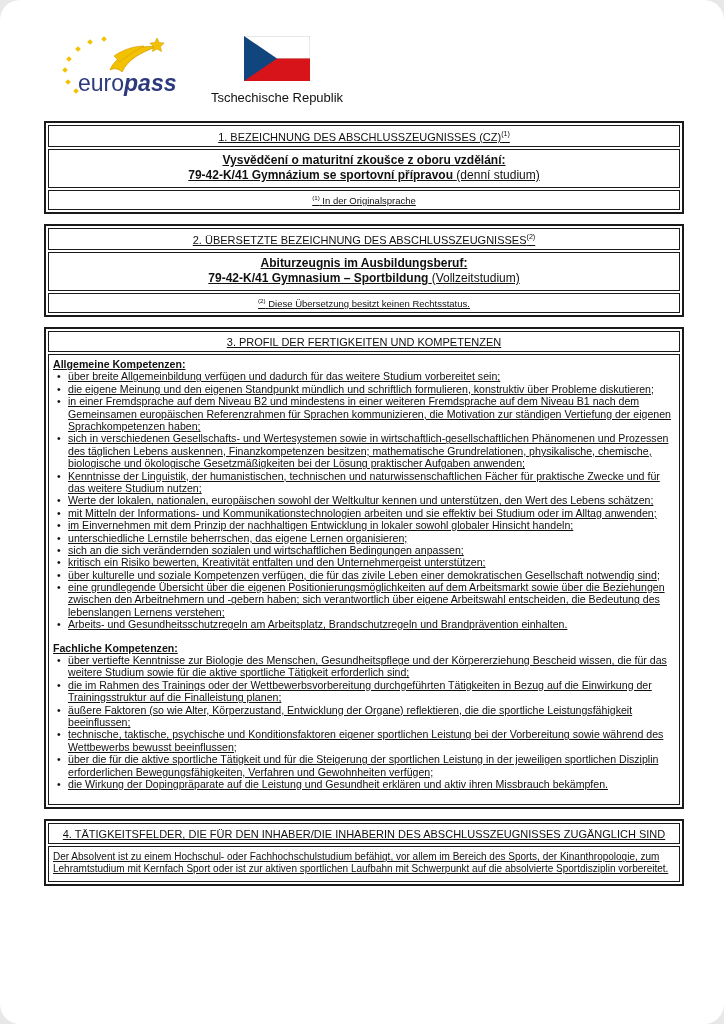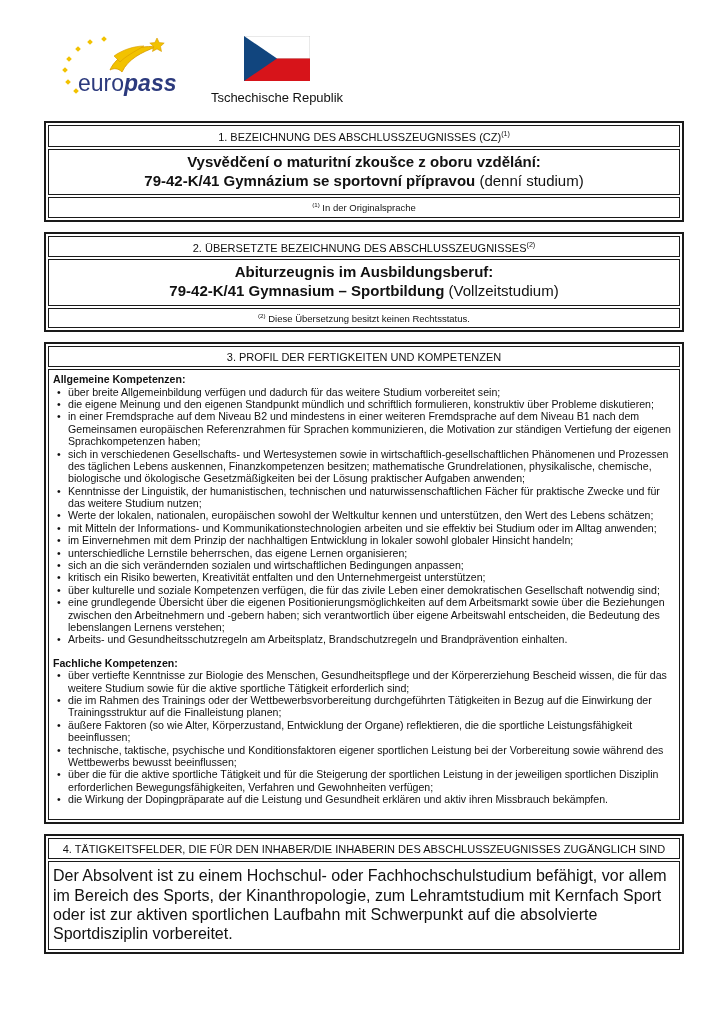--- a/index.html
+++ b/index.html
@@ -1,49 +1,49 @@
 <!DOCTYPE html>
 <html><head>
 <meta charset="utf-8">
 <style>
   * { box-sizing: border-box; }
   html, body { margin: 0; padding: 0; background: #e8e8e8; }
   .page {
     width: 724px; height: 1024px; margin: 0 auto; background: #ffffff;
     font-family: "Liberation Sans", sans-serif; color: #111;
-    overflow: hidden; position: relative;
+    overflow: hidden; position: relative; border-radius: 20px;
   }
   .content { padding: 34px 40px 0 44px; }
 
   
   .doc-header { display: flex; align-items: flex-start; margin-bottom: 16px; }
   .logo-wrap { width: 158px; flex: 0 0 auto; }
   .title-wrap { flex: 1 1 auto; text-align: center; padding-top: 24px;
     font-size: 17.5px; letter-spacing: 0.4px; white-space: nowrap; }
   .title-wrap sup { font-size: 10px; }
   .flag-wrap { width: 150px; flex: 0 0 auto; text-align: center; padding-top: 2px; }
   .flag-label { font-size: 13px; margin-top: 5px; }
 
   
-  .box { border: 2px solid #1a1a1a; padding: 2px; margin-bottom: 10px; background: #fff; }
+  .box { border: 2px solid #1a1a1a; padding: 2px; margin-bottom: 10px; background: #fff; text-decoration: underline; }
   .row { border: 1px solid #1a1a1a; background: #fff; }
   .row + .row { margin-top: 2px; }
   .sec-header { text-align: center; font-size: 11px; padding: 4px 6px 3px; }
   sup { font-size: 0.65em; }
-  .sec-title { text-align: center; font-weight: bold; font-size: 15px;
+  .sec-title { text-align: center; font-weight: bold; font-size: 12px;
     line-height: 1.26; padding: 3px 8px 4px; }
   .sec-title .normal { font-weight: normal; }
   .sec-foot { text-align: center; font-size: 9.5px; padding: 3px 6px; }
   .sec-body { font-size: 10.6px; line-height: 1.17; padding: 3px 6px 14px 4px; }
   .group-heading { font-weight: bold; }
   ul.bullets { margin: 0; padding: 0; list-style: none; }
   ul.bullets li { padding-left: 15px; position: relative; }
   ul.bullets li::before { content: "\2022"; position: absolute; left: 4px; }
   .group-gap { height: 11px; }
-  .s4-body { font-size: 16px; line-height: 1.2; padding: 4px 6px 6px 4px; }
+  .s4-body { font-size: 10px; line-height: 1.2; padding: 4px 6px 6px 4px; }
 </style>
 </head>
 <body>
 
 <div class="page">
   <div class="content">
 
     <div class="doc-header">
       <div class="logo-wrap">
         <svg width="158" height="64" viewBox="0 0 158 64">

